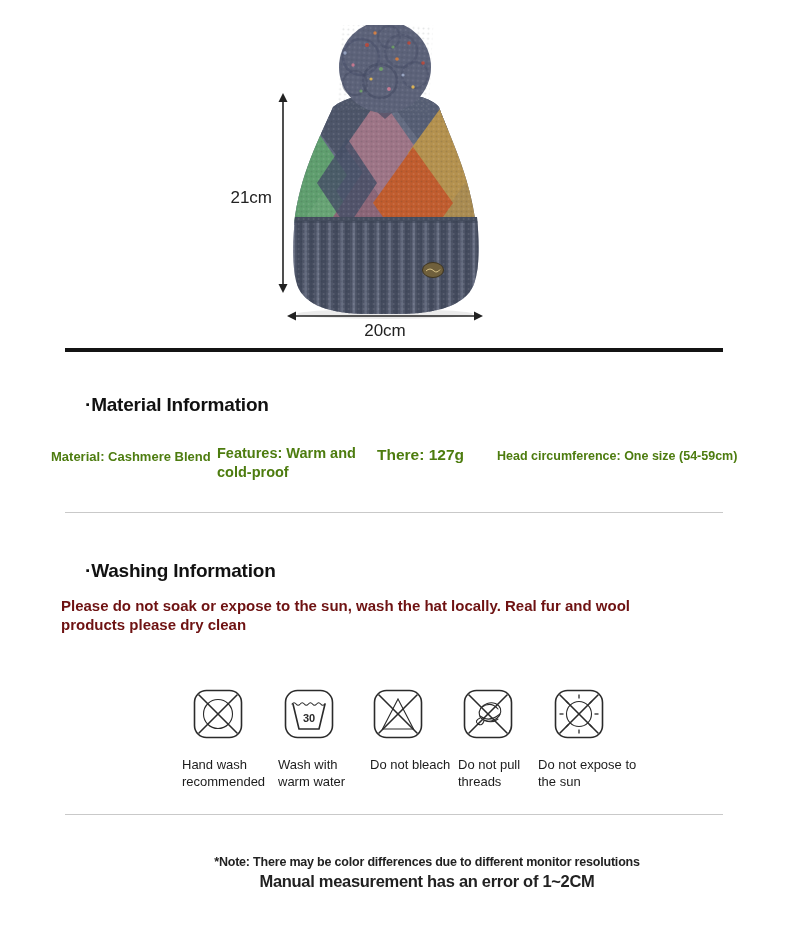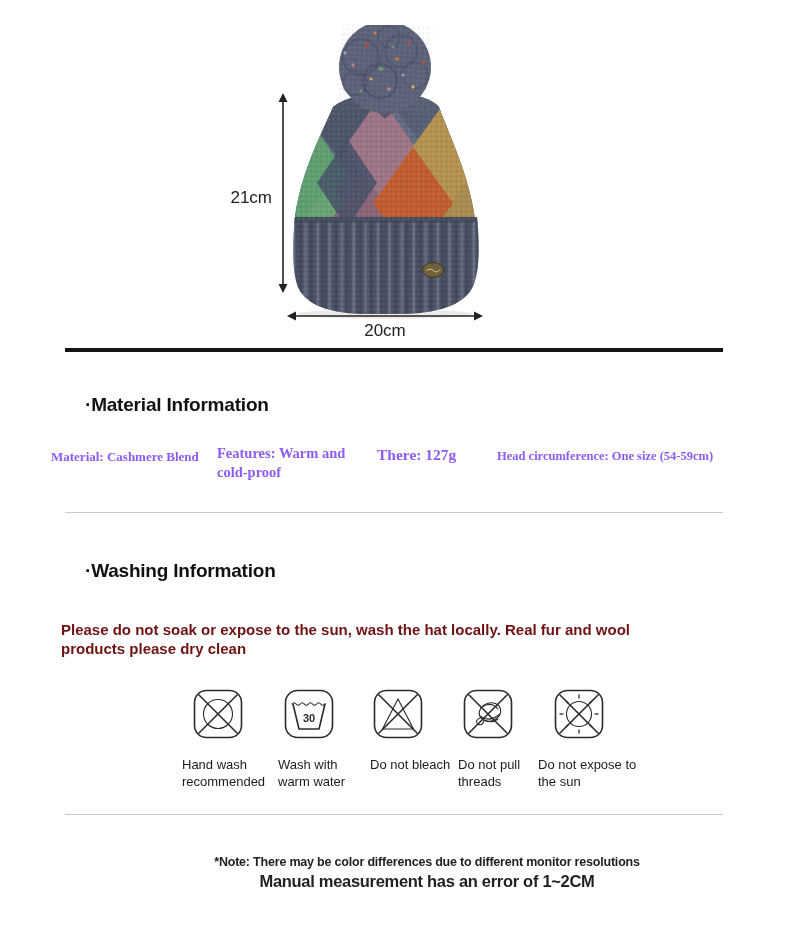--- a/index.html
+++ b/index.html
@@ -3,21 +3,21 @@
 <meta charset="utf-8">
 <style>
   html,body{margin:0;padding:0;background:#fff;}
   .page{position:relative;width:790px;height:928px;background:#ffffff;overflow:hidden;
         font-family:"Liberation Sans", sans-serif;color:#1a1a1a;}
   .abs{position:absolute;}
   .dim-label{font-size:17px;color:#222;}
   .hr-thick{position:absolute;left:65px;top:348px;width:658px;height:3.5px;background:#141414;}
   .hr-thin{position:absolute;left:65px;width:658px;height:1px;background:#c9c9c9;}
   h2.sec{position:absolute;margin:0;font-size:19px;font-weight:bold;letter-spacing:-0.2px;color:#111;}
-  .info-item{position:absolute;font-weight:bold;color:#8b5cf6;font-family:Liberation Serif, serif;}
+  .info-item{position:absolute;font-weight:bold;color:#4d7c0f;}
   .warning{position:absolute;left:61px;top:597px;width:618px;margin:0;
            font-size:15px;font-weight:bold;line-height:1.24;}
   .care-item{position:absolute;top:688px;}
   .care-item svg{display:block;}
   .care-label{display:block;margin-top:17px;font-size:13px;font-weight:normal;line-height:1.3;color:#1c1c1c;}
   .footnote{position:absolute;left:0;top:855px;width:790px;text-align:center;font-weight:bold;color:#222;padding-left:32px;}
   .footnote .l1{font-size:12.5px;letter-spacing:-0.2px;}
   .footnote .l2{font-size:16.5px;letter-spacing:-0.3px;margin-top:3px;}
   .ico{stroke:#2b2b2b;fill:none;stroke-width:1.6;stroke-linecap:round;stroke-linejoin:round;}
   .ico-thin{stroke:#2b2b2b;fill:none;stroke-width:1.1;stroke-linecap:round;}
@@ -128,21 +128,21 @@
 
   <div class="info-item" style="left:51px;top:449px;font-size:13px;">Material: Cashmere Blend</div>
   <div class="info-item" style="left:217px;top:444px;width:150px;font-size:14.5px;line-height:1.32;">Features: Warm and cold-proof</div>
   <div class="info-item" style="left:377px;top:446px;font-size:15.5px;">There: 127g</div>
   <div class="info-item" style="left:497px;top:449px;font-size:12.5px;">Head circumference: One size (54-59cm)</div>
 
   <div class="hr-thin" style="top:512px;"></div>
 
   <h2 class="sec" style="left:85px;top:560px;">·Washing Information</h2>
 
-  <p class="warning" style="color:#6e1212;margin-top:24px;">Please do not soak or expose to the sun, wash the hat locally. Real fur and wool products please dry clean</p>
+  <p class="warning" style="color:#6e1212;">Please do not soak or expose to the sun, wash the hat locally. Real fur and wool products please dry clean</p>
 
   <div class="care-item" style="left:182px;width:72px;">
     <svg width="52" height="52" viewBox="0 0 52 52" style="margin-left:10px;">
       <rect class="ico" x="2.5" y="2.5" width="47" height="47" rx="12"></rect>
       <line class="ico" x1="7" y1="7" x2="45" y2="45"></line>
       <line class="ico" x1="45" y1="7" x2="7" y2="45"></line>
       <circle class="ico-thin" cx="26" cy="26" r="14.5"></circle>
     </svg>
     <span class="care-label">Hand wash recommended</span>
   </div>

